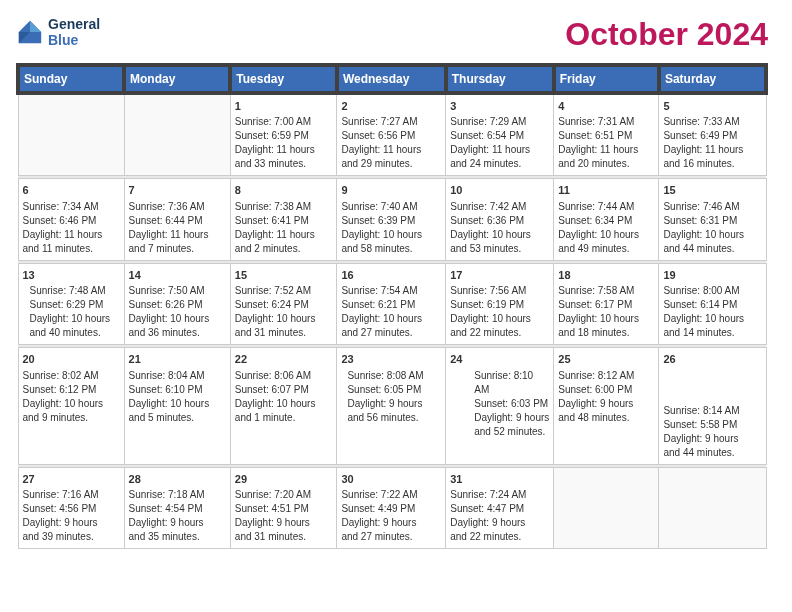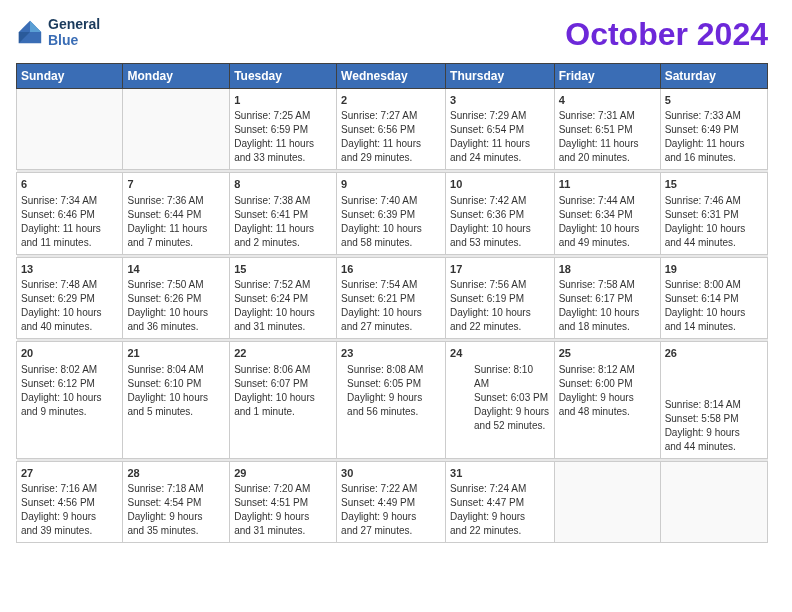--- a/index.html
+++ b/index.html
@@ -30,39 +30,39 @@
       width: 28px;
       height: 28px;
       margin-right: 4px;
     }
     .title-block {
       text-align: right;
     }
     .main-title {
       font-size: 32px;
       font-weight: bold;
-      color: #6d28d9;
+      color: #be185d;
     }
     .subtitle {
       font-size: 16px;
       color: #444;
     }
     .calendar {
       width: 100%;
       border-collapse: collapse;
       font-size: 10.5px;
     }
     .calendar thead tr th {
       background: #3a6db5;
       color: #fff;
       padding: 5px 4px;
       text-align: left;
       font-size: 12px;
       font-weight: bold;
-      border: 1px solid #404040;
+      border: 4px solid #404040;
     }
     .calendar tbody tr td {
       border: 1px solid #ccc;
       vertical-align: top;
       padding: 4px 4px;
       width: 113px;
       min-height: 72px;
       height: 72px;
       background: #fff;
       color: #333;
@@ -116,21 +116,21 @@
         <th>Friday</th>
         <th>Saturday</th>
       </tr>
     </thead>
     <tbody id="calendar-body">
     <tr>
           <td class="empty"></td>
           <td class="empty"></td>
           <td>
             <span class="day-num">1</span>
-            <div class="day-info" style="white-space: pre-line;">Sunrise: 7:25 AM
+            <div class="day-info" style="white-space: pre-line;">Sunrise: 7:00 AM
 Sunset: 6:59 PM
 Daylight: 11 hours
 and 33 minutes.</div>
           </td>
           <td>
             <span class="day-num">2</span>
             <div class="day-info" style="white-space: pre-line;">Sunrise: 7:27 AM
 Sunset: 6:56 PM
 Daylight: 11 hours
 and 29 minutes.</div>
@@ -210,21 +210,21 @@
 Daylight: 10 hours
 and 44 minutes.</div>
           </td>
         </tr>
         <tr>
           <td colspan="7" style="height: 3px; background: rgb(232, 232, 232); padding: 0px; border: none;"></td>
         </tr>
         <tr>
           <td>
             <span class="day-num">13</span>
-            <div class="day-info" style="white-space: pre-line;">Sunrise: 7:48 AM
+            <div class="day-info" style="white-space: pre-line; margin-left: 7px;">Sunrise: 7:48 AM
 Sunset: 6:29 PM
 Daylight: 10 hours
 and 40 minutes.</div>
           </td>
           <td>
             <span class="day-num">14</span>
             <div class="day-info" style="white-space: pre-line;">Sunrise: 7:50 AM
 Sunset: 6:26 PM
 Daylight: 10 hours
 and 36 minutes.</div>

